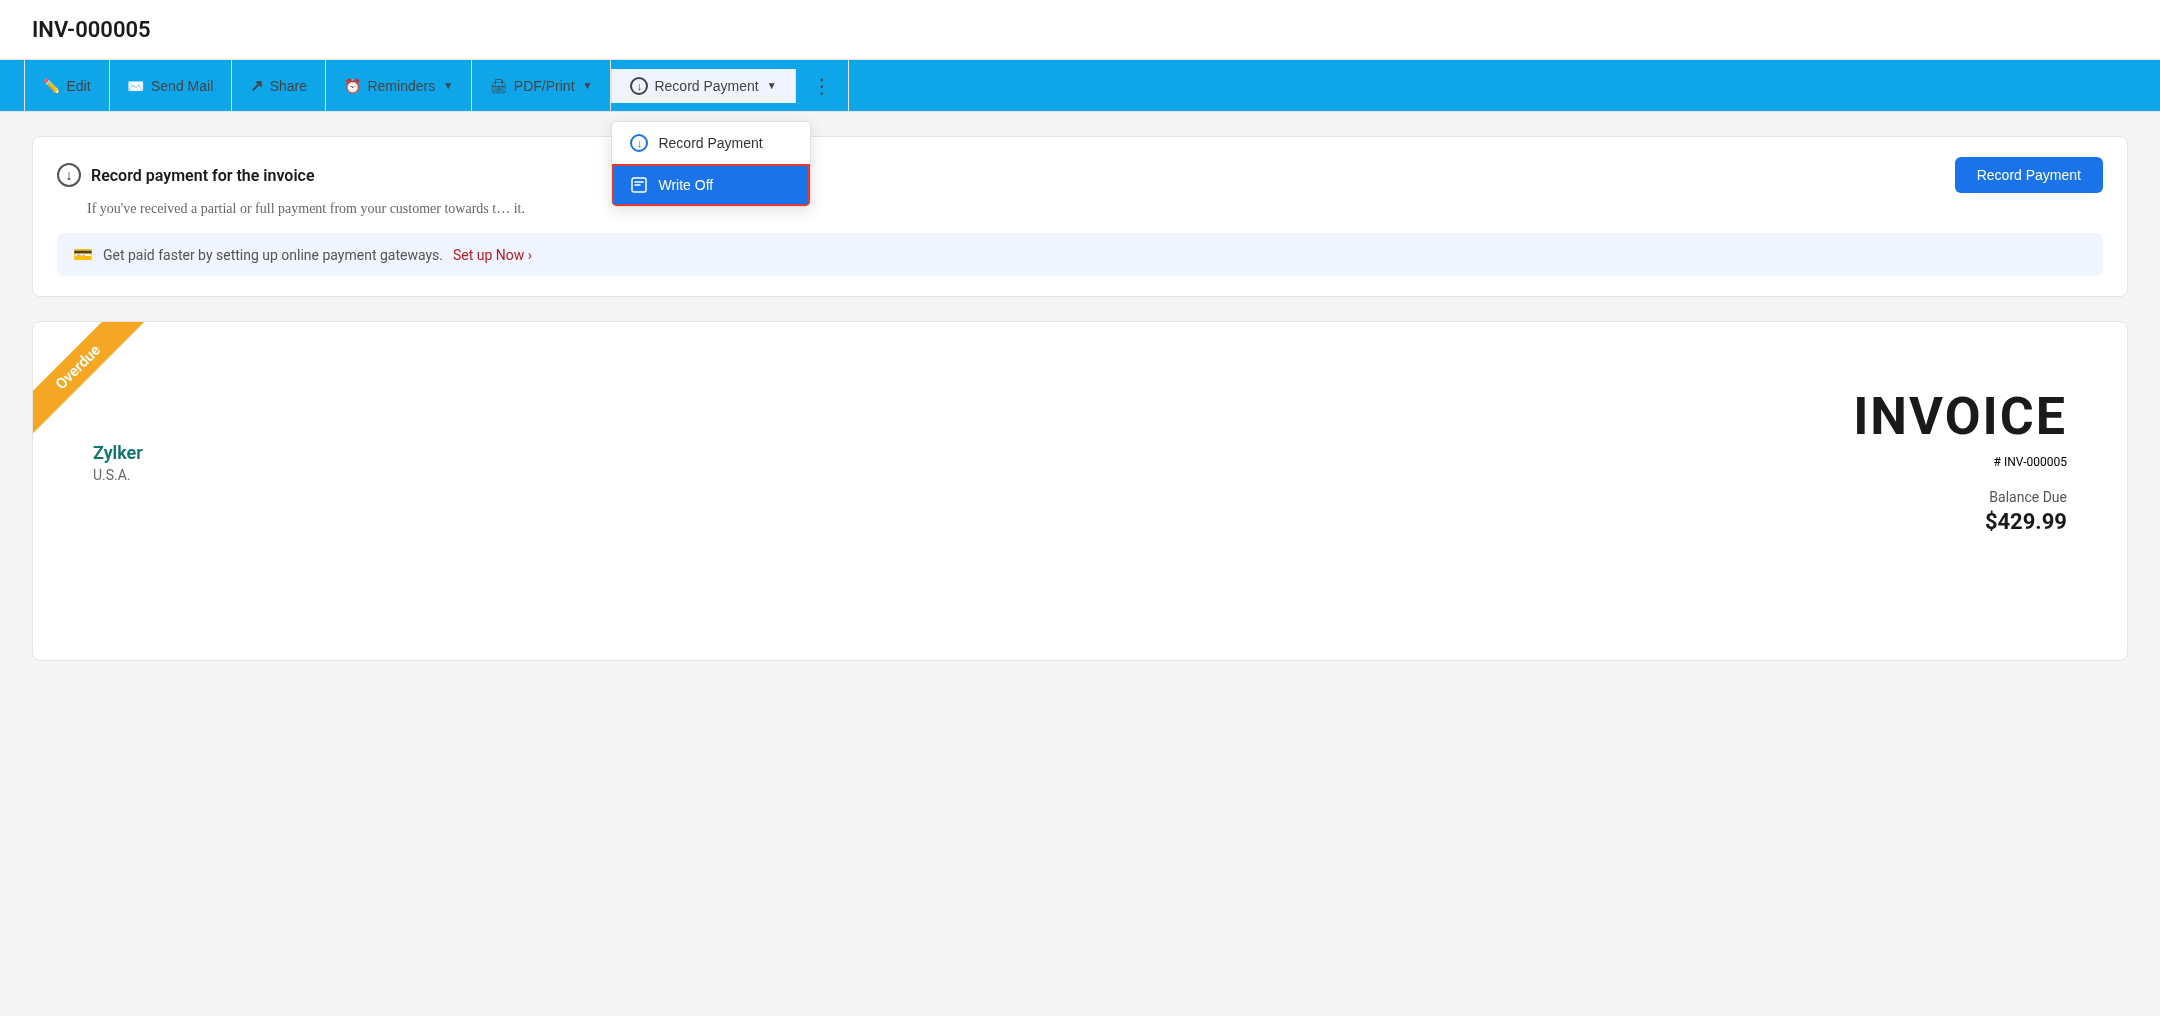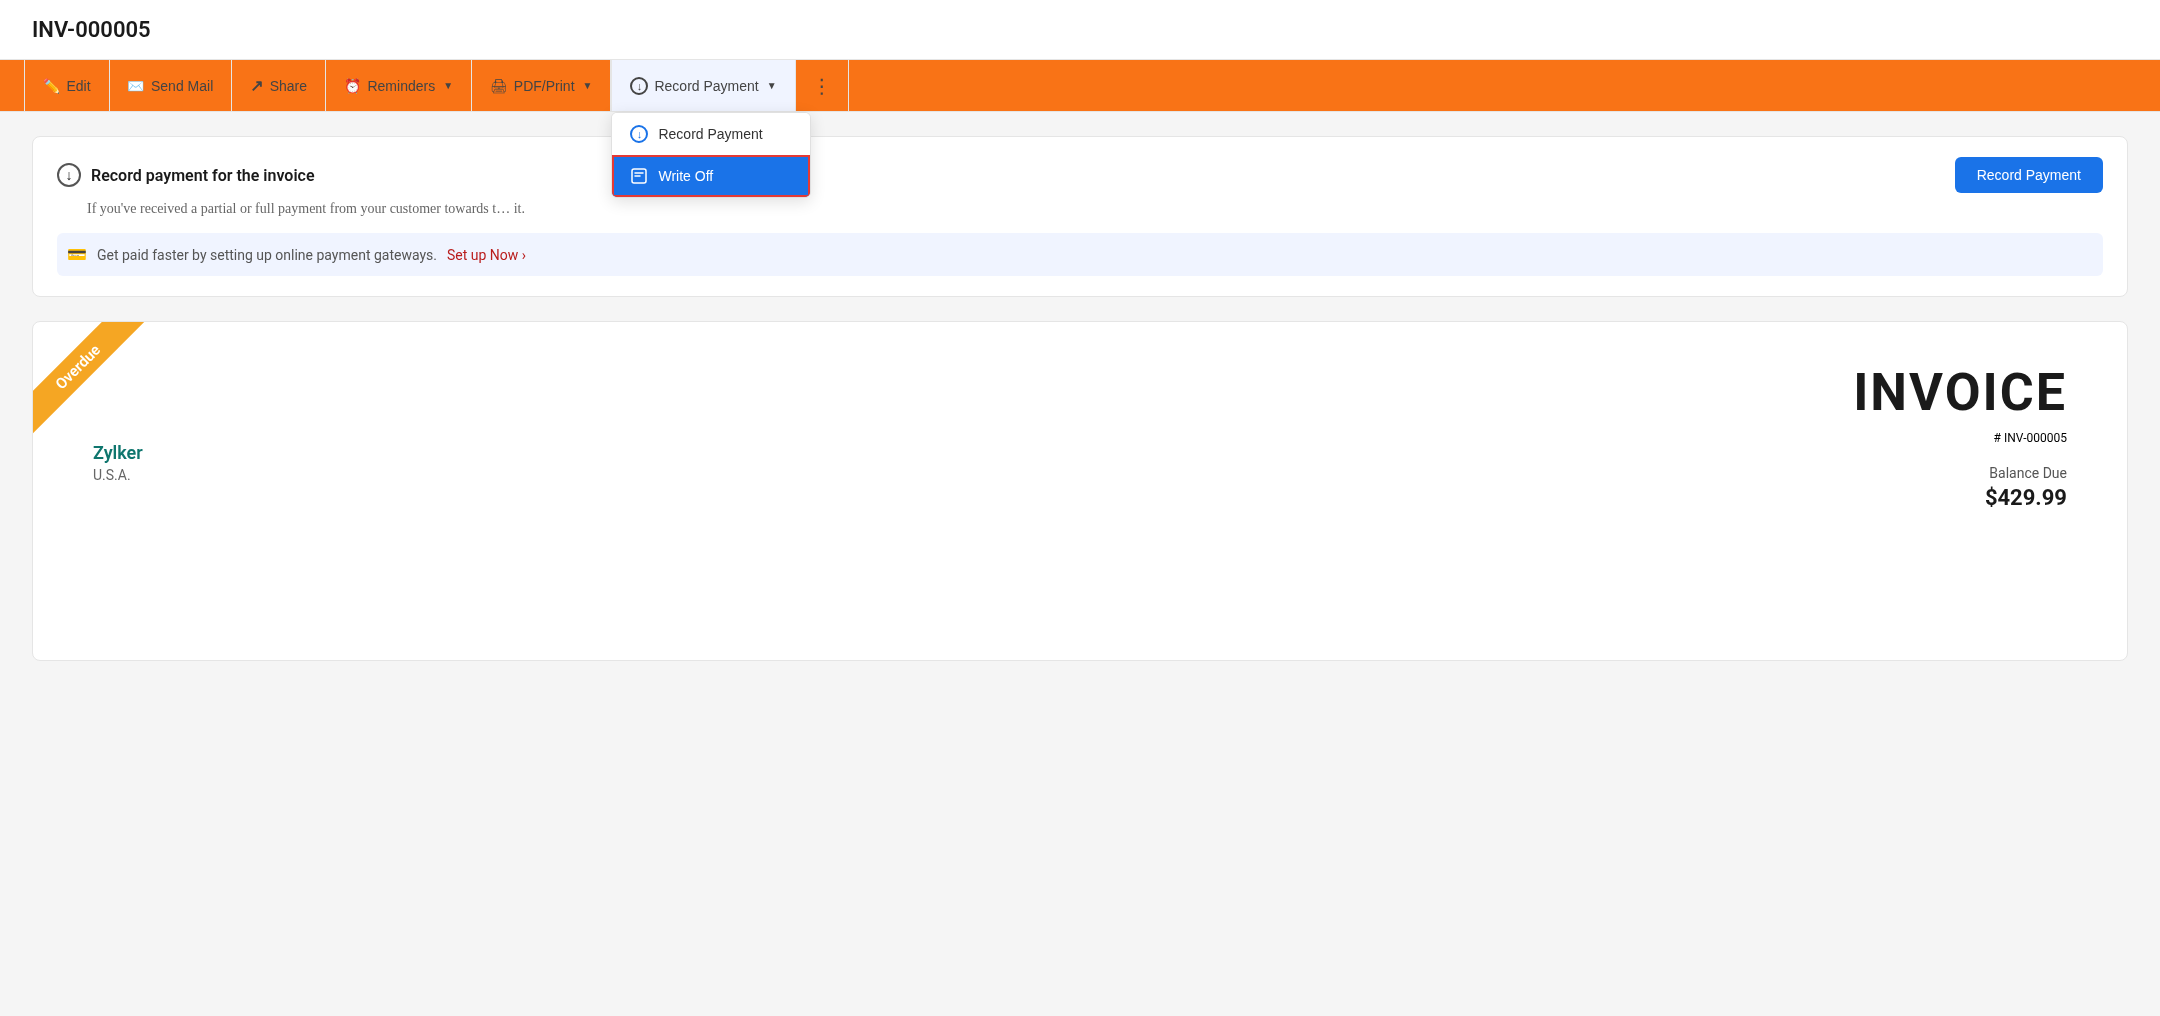--- a/index.html
+++ b/index.html
@@ -41,23 +41,24 @@
       border: none;
       cursor: pointer;
       font-size: 20px;
       color: #666;
       padding: 4px 8px;
     }
 
     
     .toolbar {
       display: flex;
+      align-items: center;
       gap: 0;
       padding: 0 24px;
-      background: #f97316;
+      background: #0ea5e9;
       border-bottom: 1px solid #e5e5e5;
       height: 52px;
     }
     .toolbar-btn {
       display: flex;
       align-items: center;
       gap: 6px;
       background: none;
       border: none;
       cursor: pointer;
@@ -163,21 +164,21 @@
       font-size: 14px;
       font-weight: 500;
       cursor: pointer;
       white-space: nowrap;
     }
 
     
     .gateway-banner {
       background: #f0f4ff;
       border-radius: 6px;
-      padding: 12px 10px;
+      padding: 12px 16px;
       display: flex;
       align-items: center;
       gap: 10px;
       font-size: 14px;
       color: #555;
     }
     .gateway-link {
       color: #b91c1c;
       text-decoration: none;
       cursor: pointer;
@@ -231,20 +232,21 @@
       font-weight: 600;
       color: #0f766e;
     }
     .invoice-customer-country {
       font-size: 14px;
       color: #666;
       margin-top: 4px;
     }
     .invoice-right {
       text-align: right;
+      margin-top: 24px;
     }
     .invoice-heading {
       font-size: 52px;
       font-weight: 700;
       color: #1a1a1a;
       letter-spacing: 2px;
     }
     .invoice-number {
       font-size: 12px;
       color: #000000;

